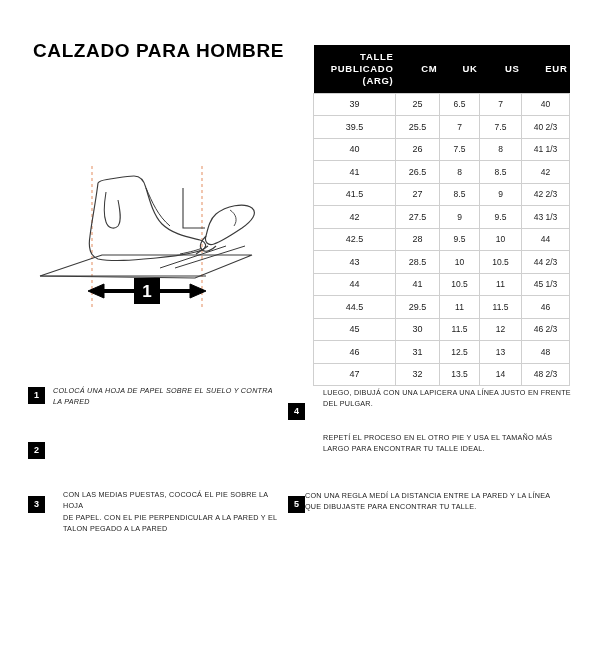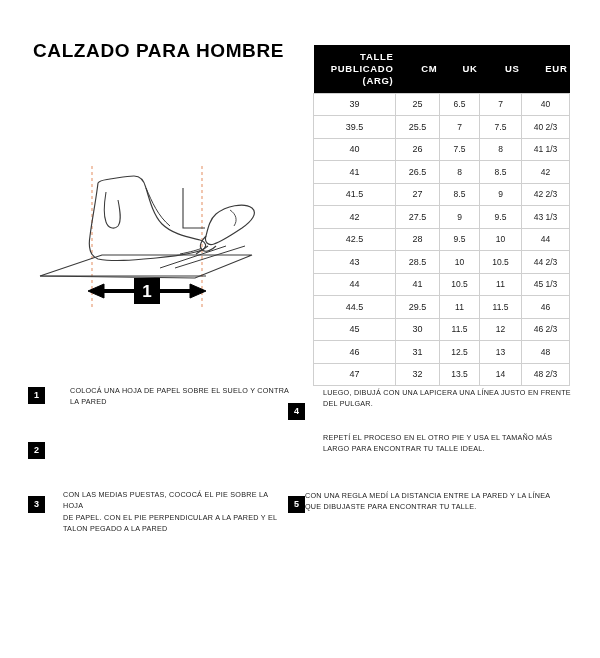--- a/index.html
+++ b/index.html
@@ -120,21 +120,21 @@
     font-size: 7.2px;
     line-height: 1.55;
     color: #1a1a1a;
     letter-spacing: 0.25px;
     white-space: pre-line;
   }
 
   
   #step-1 { margin-top: 0px; }
   #step-1 .step-badge { margin-top: 1px; }
-  #step-1 .step-text  { margin-left: 25px; margin-top: -1px; }
+  #step-1 .step-text  { margin-left: 8px; margin-top: -1px; font-style: italic; }
 
   #step-2 { margin-top: 27px; }
   #step-2 .step-badge { margin-top: 8px; }
   #step-2 .step-text  { margin-left: 18px; margin-top: 0px; }
 
   #step-3 { margin-top: 30px; }
   #step-3 .step-badge { margin-top: 7px; }
   #step-3 .step-text  { margin-left: 18px; margin-top: 0px; }
 
   

